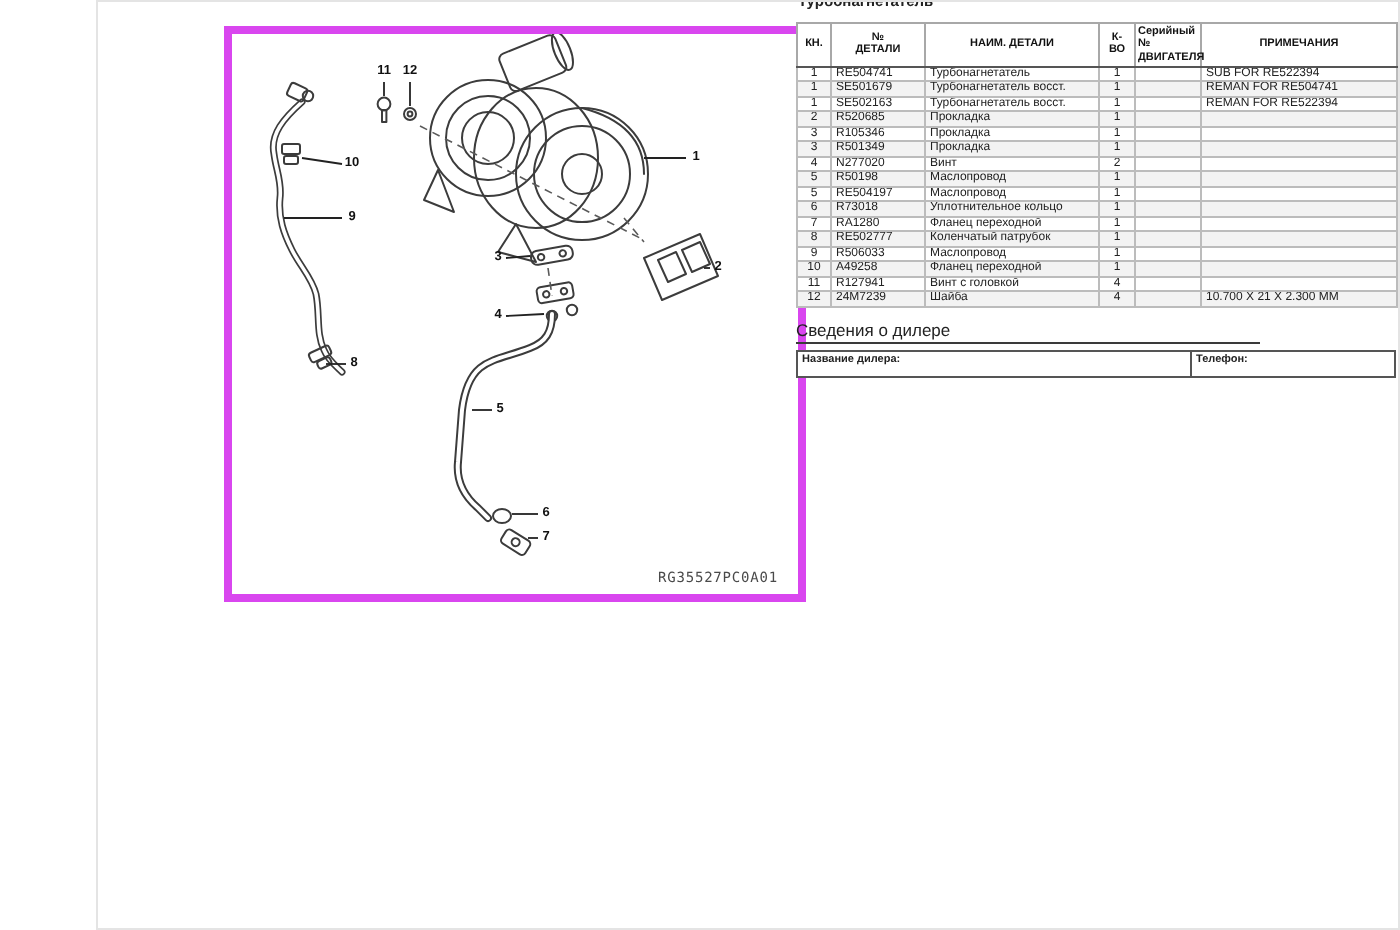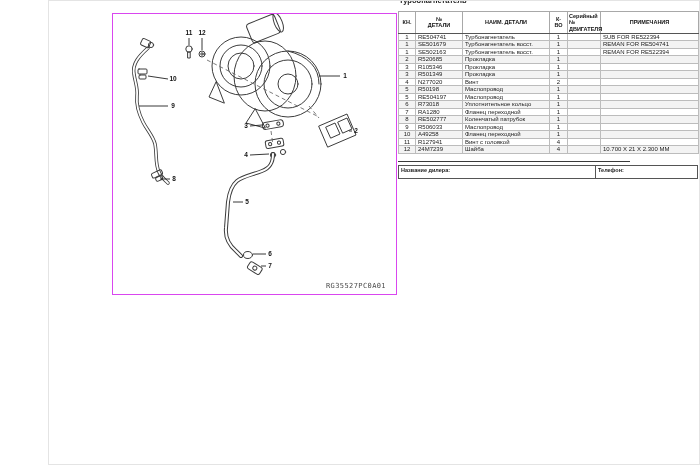--- a/index.html
+++ b/index.html
@@ -4,21 +4,21 @@
 <style>
   html,body{margin:0;padding:0;}
   body{
     width:700px;height:465px;background:#ffffff;position:relative;
     font-family:"Liberation Sans",sans-serif;color:#1a1a1a;overflow:hidden;
   }
   .page{position:absolute;inset:0;border:1px solid #e4e4e4;margin-left:48px;}
 
   
   .diagram{position:absolute;left:63px;top:12px;width:283px;height:280px;
-    border:1px solid #d946ef;background:#fff;}
+    border:4px solid #d946ef;background:#fff;}
   .diagram svg{position:absolute;left:0;top:0;}
   .co{position:absolute;font-size:6.5px;font-weight:bold;line-height:1;
     transform:translate(-50%,-50%);color:#111;}
   .img-code{position:absolute;right:10px;bottom:4px;
     font-family:"DejaVu Sans Mono",monospace;font-size:7px;color:#4a4a4a;
     letter-spacing:.4px;}
 
   
   .cropped-title{position:absolute;left:350px;top:0;width:220px;height:4px;overflow:hidden;}
   .cropped-title span{display:block;font-size:7.5px;font-weight:bold;margin-top:-5px;color:#222;}
@@ -313,20 +313,21 @@
           <td class="col-part">24M7239</td>
           <td class="col-name">Шайба</td>
           <td class="col-qty">4</td>
           <td class="col-serial"></td>
           <td class="col-note">10.700 X 21 X 2.300 MM</td>
         </tr>
       </tbody>
   </table>
 
   <div class="dealer">
+    <p class="dealer-title">Сведения о дилере</p>
     <hr class="dealer-rule">
     <div class="dealer-box">
       <div class="dealer-cell name">Название дилера:</div>
       <div class="dealer-cell phone">Телефон:</div>
     </div>
   </div>
 
 </div>
 
 </body></html>

